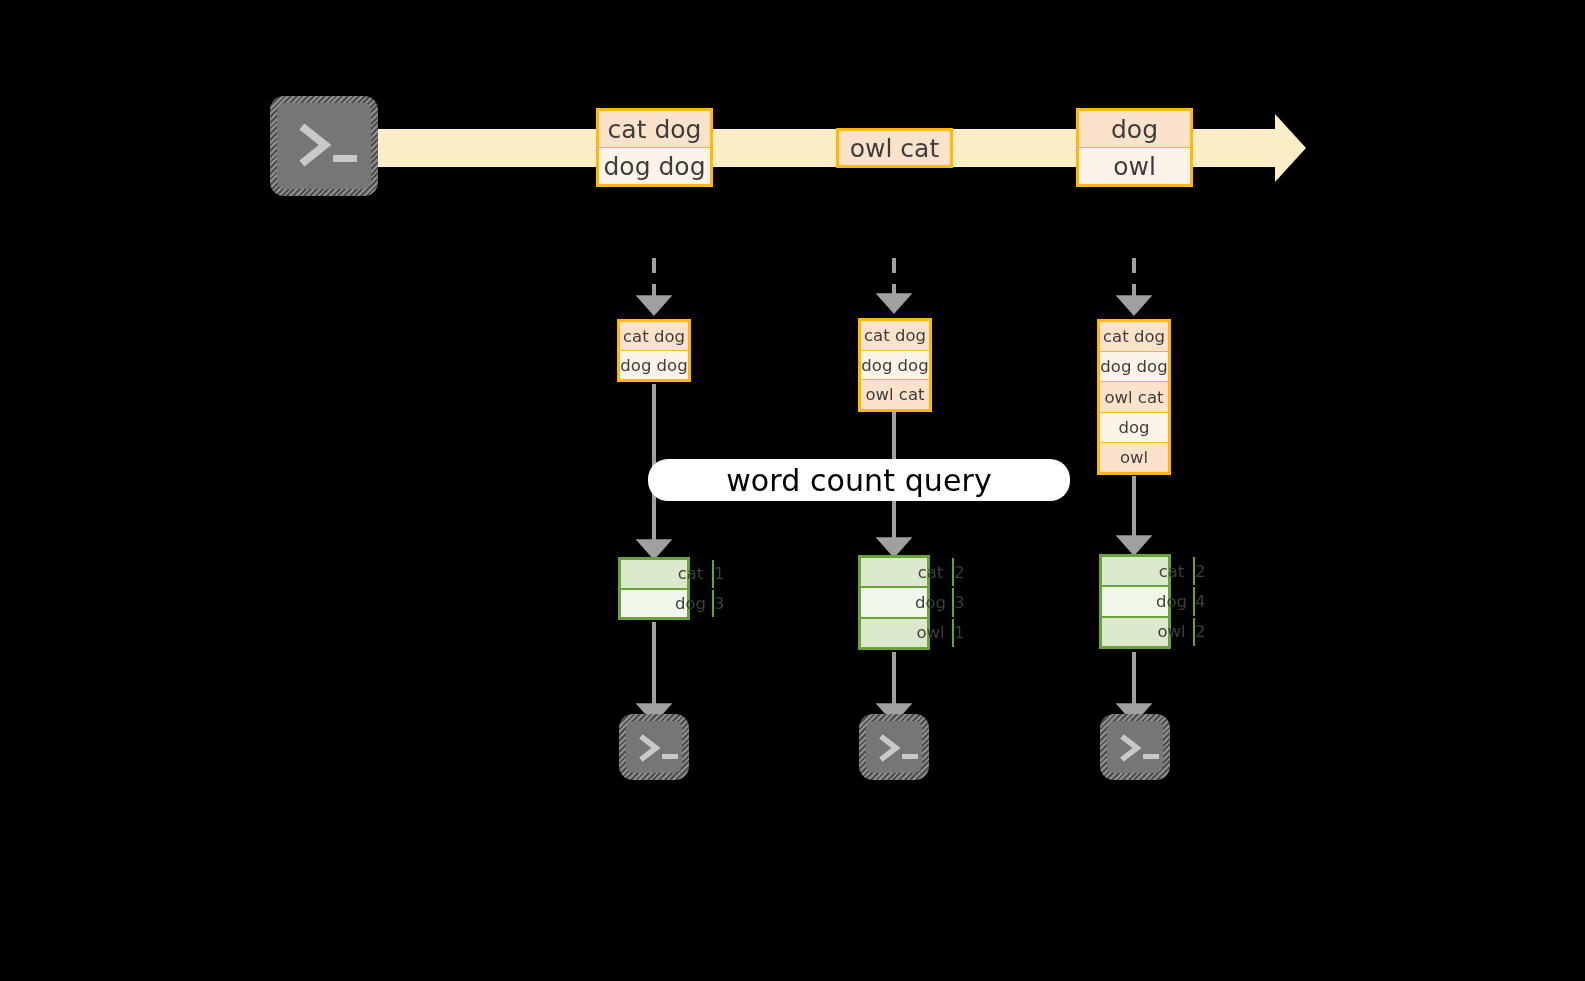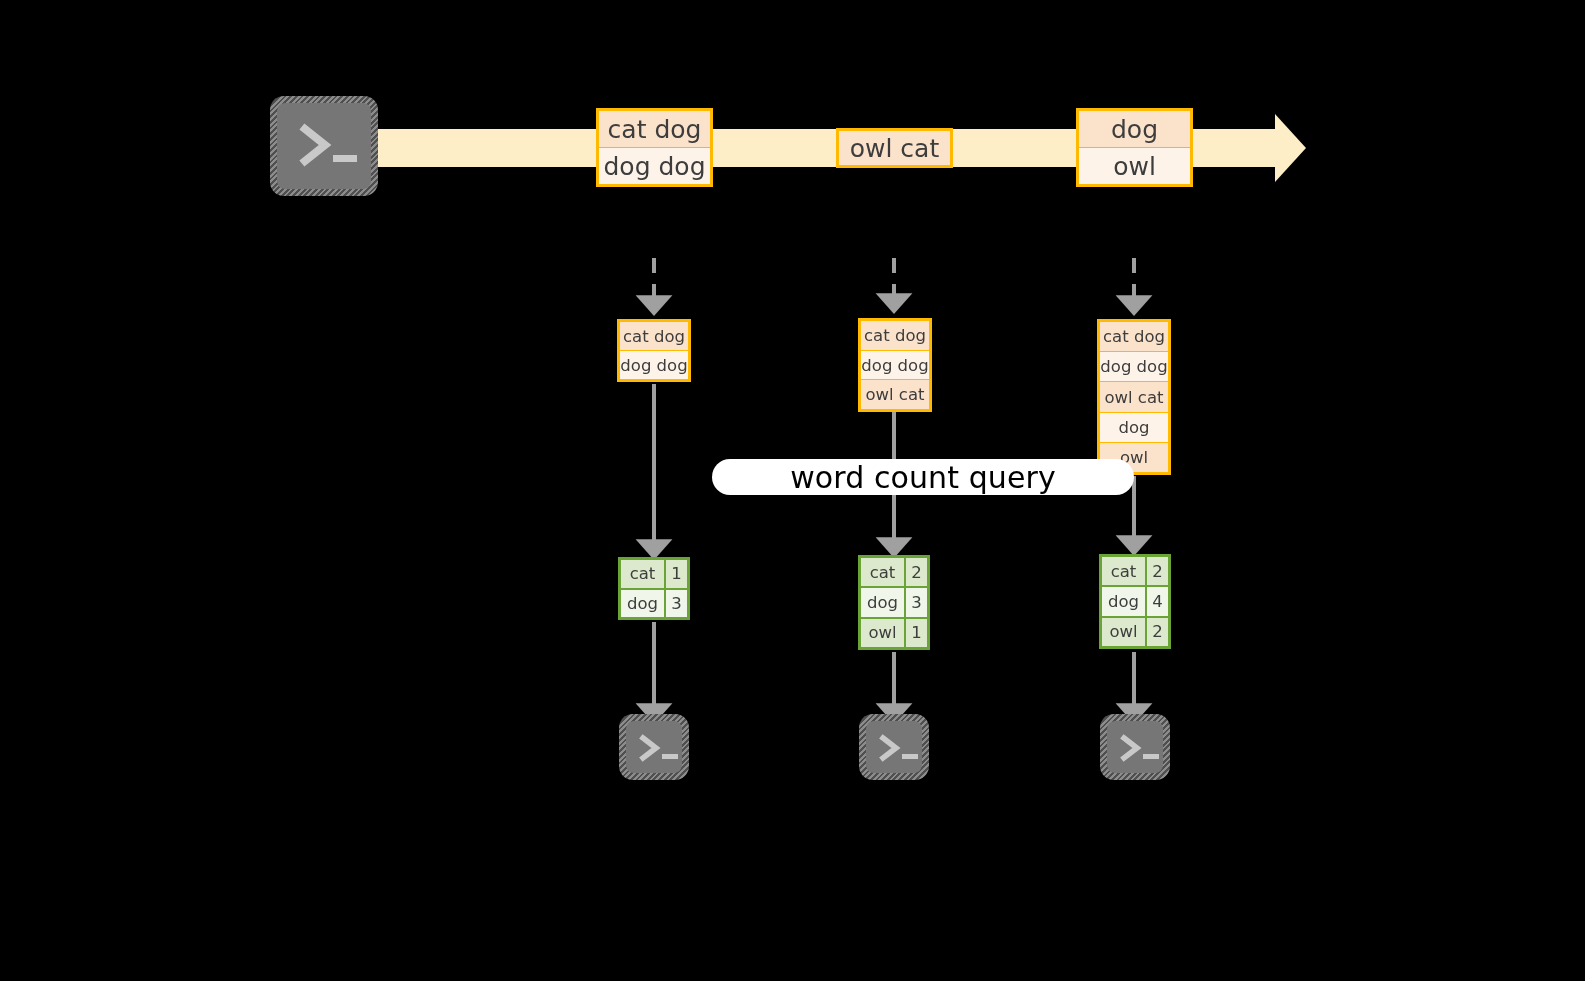--- a/index.html
+++ b/index.html
@@ -89,21 +89,21 @@
     display: flex;
     border-bottom: 2px solid #6aa437;
   }
   .res-row:last-child { border-bottom: none; }
   .res-row.dark  { background: #dde9cd; }
   .res-row.light { background: #f1f6ea; }
   .res-word {
     flex: 0 0 45px;
     display: flex; align-items: center; justify-content: center;
     border-right: 2px solid #6aa437;
-    font-size: 16.5px; color: #3d3d3d;
+    font-size: 16.5px; color: #3d3d3d; margin-left: 48px;
   }
   .res-count {
     flex: 1 1 auto;
     display: flex; align-items: center; justify-content: center;
     font-size: 16.5px; color: #3d3d3d;
   }
 
   
   #connectors { position: absolute; left: 0; top: 0; }
 
@@ -189,21 +189,21 @@
   </div>
 
   <div class="evt-box small" style="left:1097px; top:319px; width:74px; height:156px;">
     <div class="evt-cell dark">cat dog</div>
     <div class="evt-cell light">dog dog</div>
     <div class="evt-cell dark">owl cat</div>
     <div class="evt-cell light">dog</div>
     <div class="evt-cell dark">owl</div>
   </div>
 
-  <div class="banner" style="left:712px; top:459px; width:422px; height:36px;border-radius:20px;">
+  <div class="banner" style="left:648px; top:459px; width:422px; height:42px;border-radius:20px;">
     <span>word count query</span>
   </div>
 
   <div class="res-box" style="left:618px; top:557px; width:72px; height:63px;">
     <div class="res-row dark">
       <div class="res-word">cat</div>
       <div class="res-count">1</div>
     </div>
     <div class="res-row light">
       <div class="res-word">dog</div>

